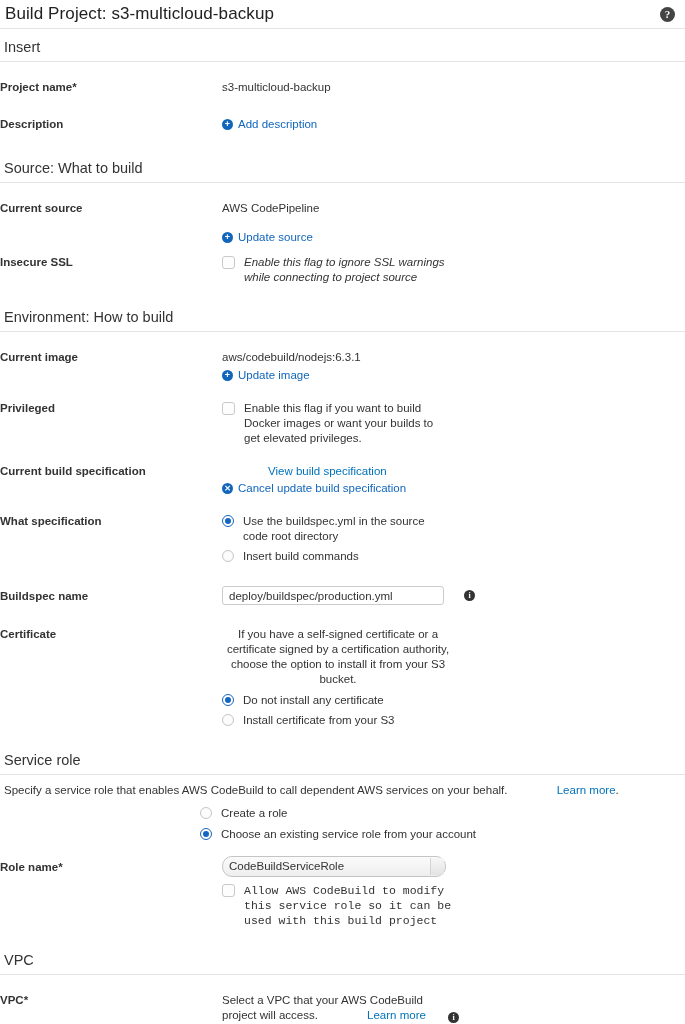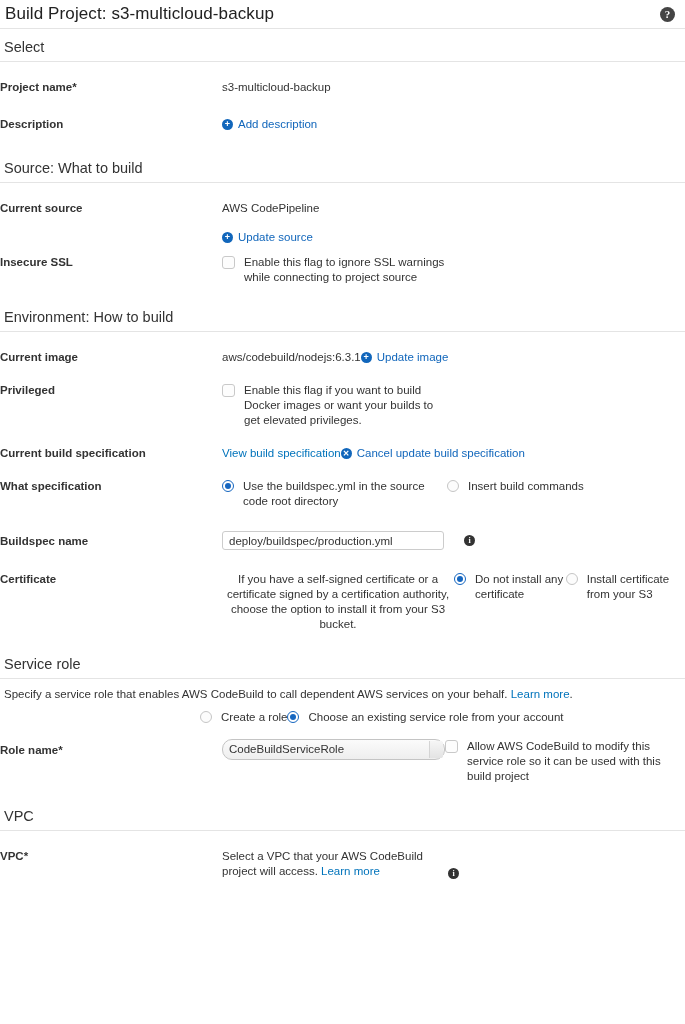--- a/index.html
+++ b/index.html
@@ -73,35 +73,36 @@
     line-height: 15px;
   }
   .ctl {
     flex: 1;
     font-size: 11.5px;
     line-height: 15px;
     color: #333333;
     display: flex;
     align-items: flex-start;
   }
-  .ctl-col { flex-direction: row; }
+  .ctl-col { flex-direction: column; }
   .val { font-size: 11.5px; color: #333333; }
 
   .spacer-6 { height: 6px; }
   .spacer-10 { height: 10px; }
   .spacer-14 { height: 14px; }
   .spacer-18 { height: 18px; }
   .spacer-22 { height: 22px; }
 
   
   a, .link {
     color: #0073bb;
     text-decoration: none;
     font-size: 11.5px;
     cursor: pointer;
+    margin-left: 46px;
   }
   .actionlink {
     display: inline-flex;
     align-items: center;
     gap: 5px;
     color: #1166bb;
     font-size: 11.5px;
     cursor: pointer;
   }
   .circ {
@@ -206,21 +207,21 @@
 <body>
 
 <div class="page">
 
   <div class="app-header">
     <div class="app-title">Build Project: s3-multicloud-backup</div>
     <div class="help-icon">?</div>
   </div>
   <div class="header-rule"></div>
 
-  <div class="section-head">Select</div>
+  <div class="section-head">Insert</div>
   <div class="section-rule"></div>
 
   <div class="spacer-18"></div>
   <div class="row">
     <div class="lbl">Project name*</div>
     <div class="ctl">
       <span class="val">s3-multicloud-backup</span>
     </div>
   </div>
 
@@ -255,21 +256,21 @@
         <span class="circ">+</span>
         <span>Update source</span>
       </span>
     </div>
   </div>
 
   <div class="spacer-10"></div>
   <div class="row">
     <div class="lbl">Insecure SSL</div>
     <div class="ctl">
-      <div class="opt" style="max-width:235px;">
+      <div class="opt" style="max-width:235px;font-style:italic;">
         <span class="cb"></span>
         <span class="opt-text">Enable this flag to ignore SSL warnings while connecting to project source</span>
       </div>
     </div>
   </div>
 
   <div class="spacer-14"></div>
   <div class="section-head">Environment: How to build</div>
   <div class="section-rule"></div>
 
@@ -379,21 +380,21 @@
 
   <div class="spacer-14"></div>
   <div class="row">
     <div class="lbl" style="padding-top:4px;">Role name*</div>
     <div class="ctl ctl-col">
       <div class="selectbox">
         <span>CodeBuildServiceRole</span>
         <span class="knob"></span>
       </div>
       <div style="height:6px;"></div>
-      <div class="opt" style="max-width:240px;">
+      <div class="opt" style="max-width:240px;font-family:Liberation Mono, monospace;">
         <span class="cb"></span>
         <span class="opt-text">Allow AWS CodeBuild to modify this service role so it can be used with this build project</span>
       </div>
     </div>
   </div>
 
   <div class="spacer-14"></div>
   <div class="section-head">VPC</div>
   <div class="section-rule"></div>
 

